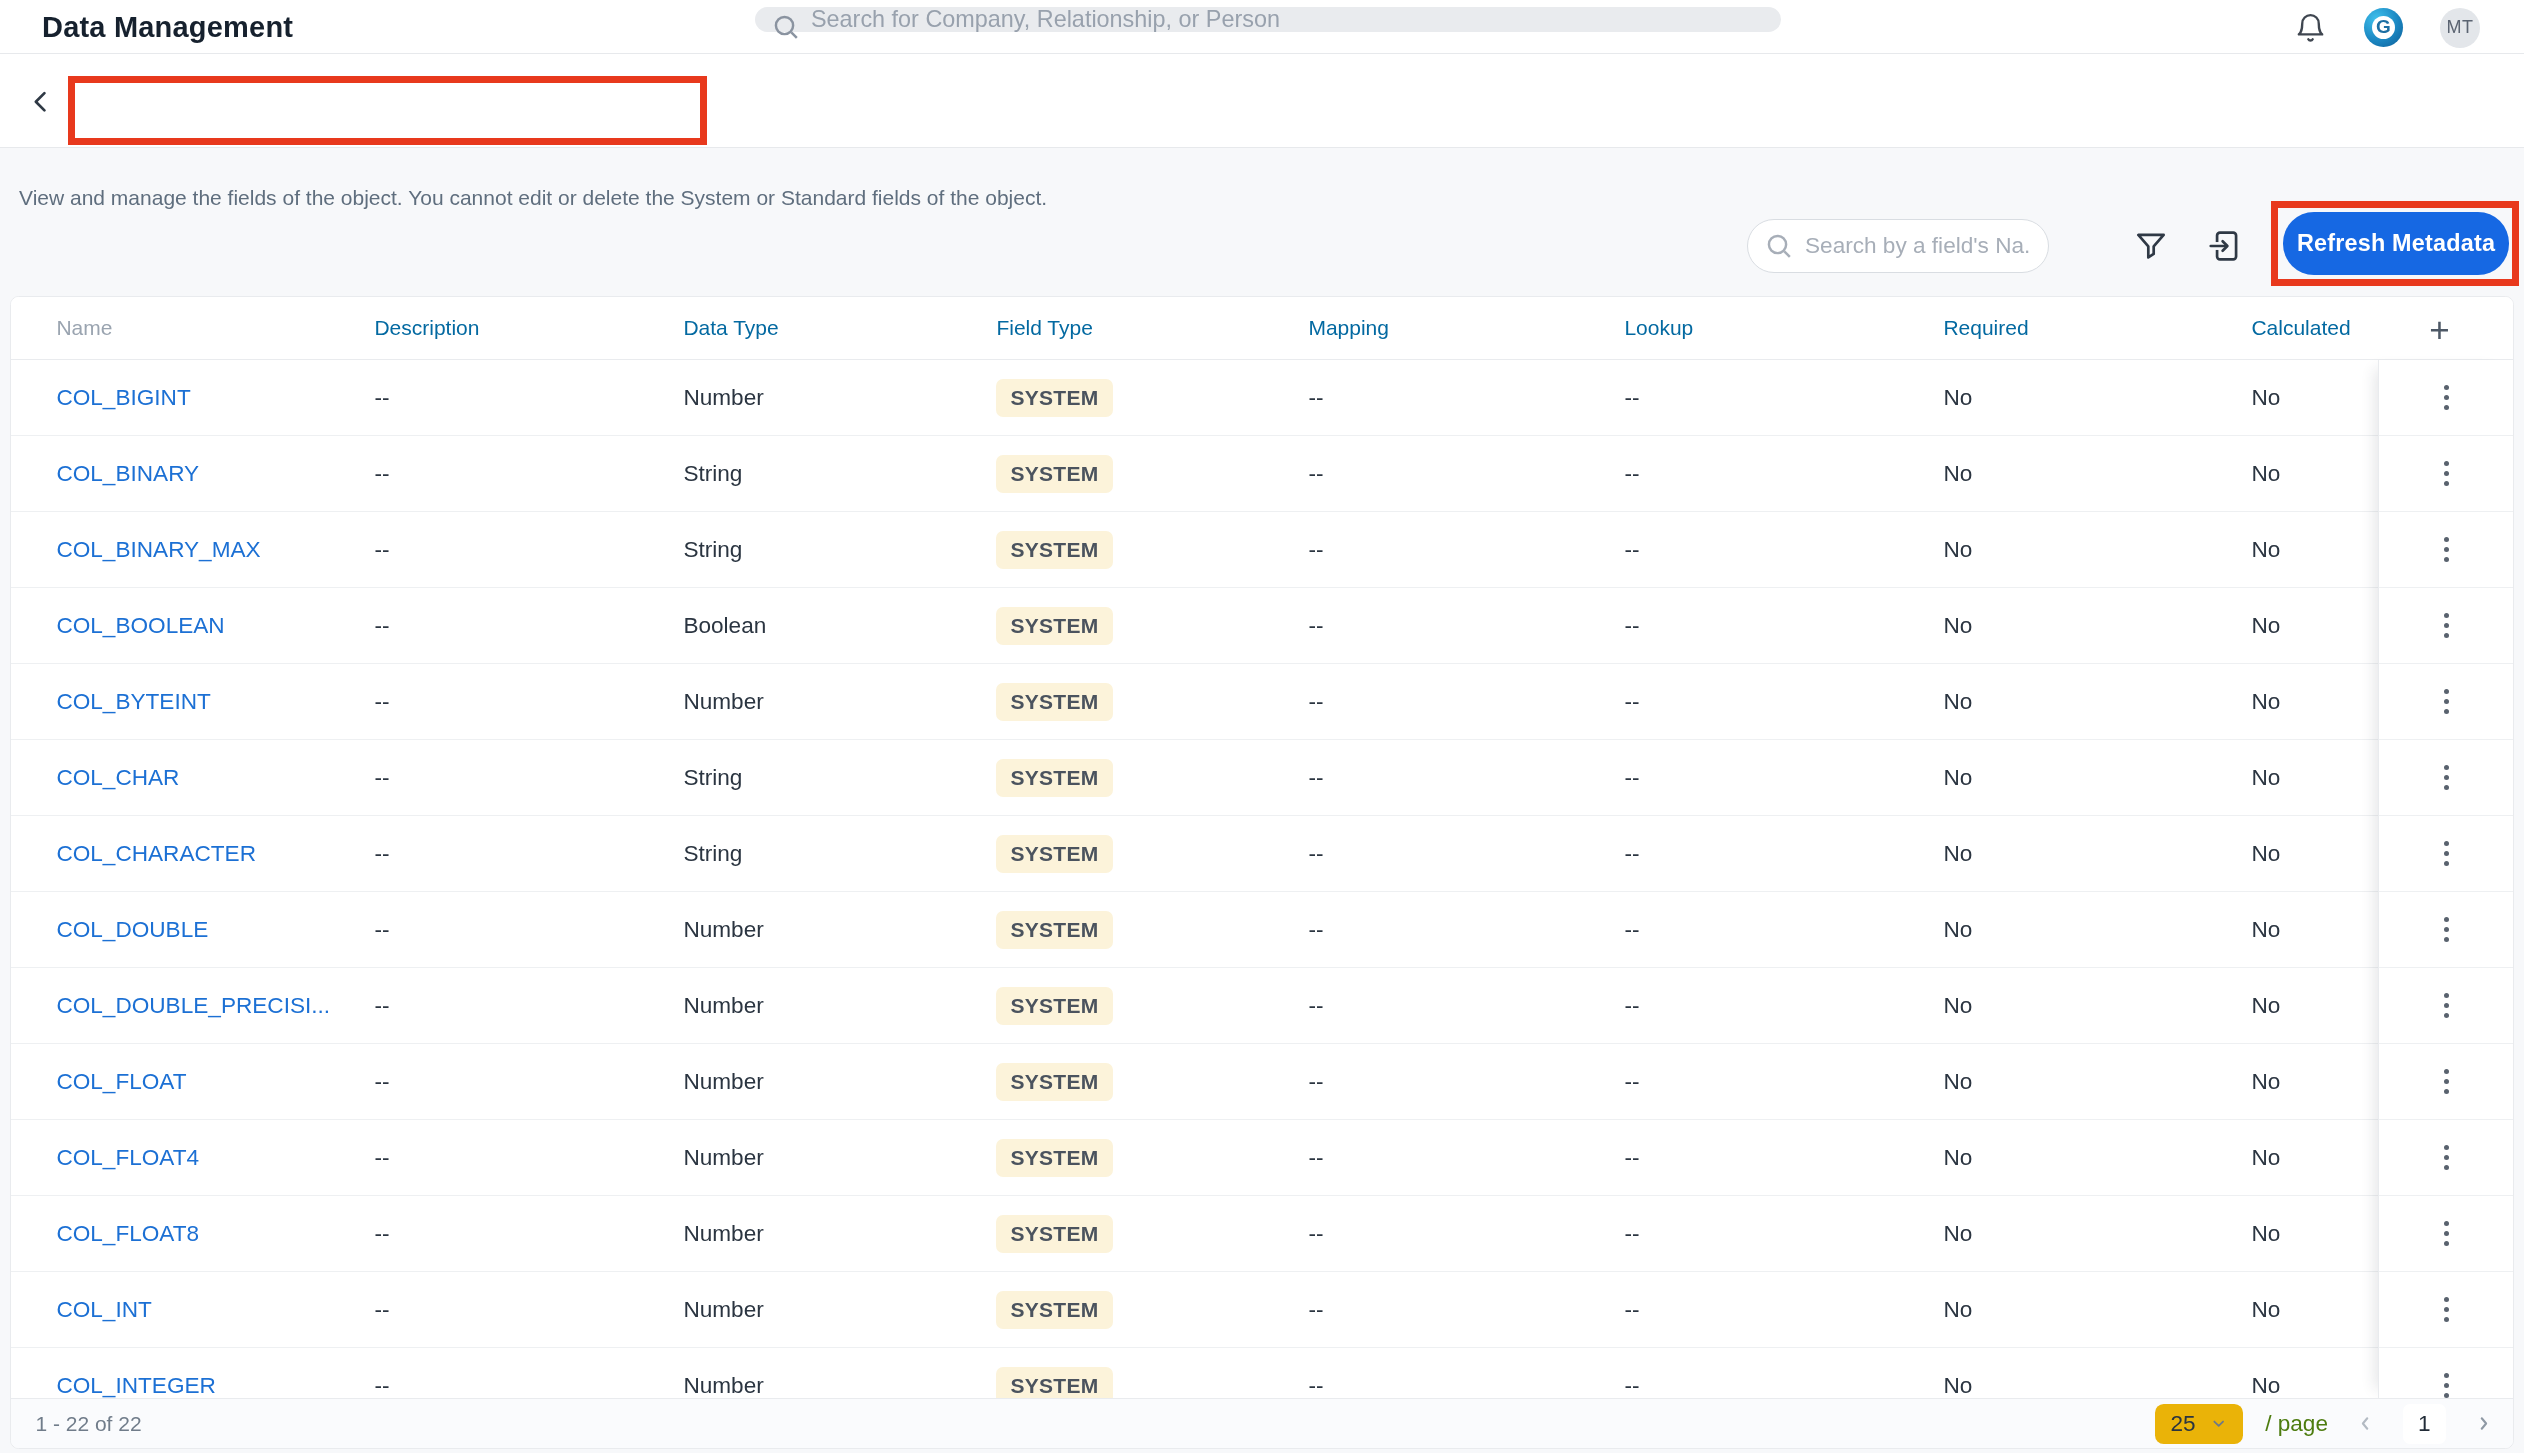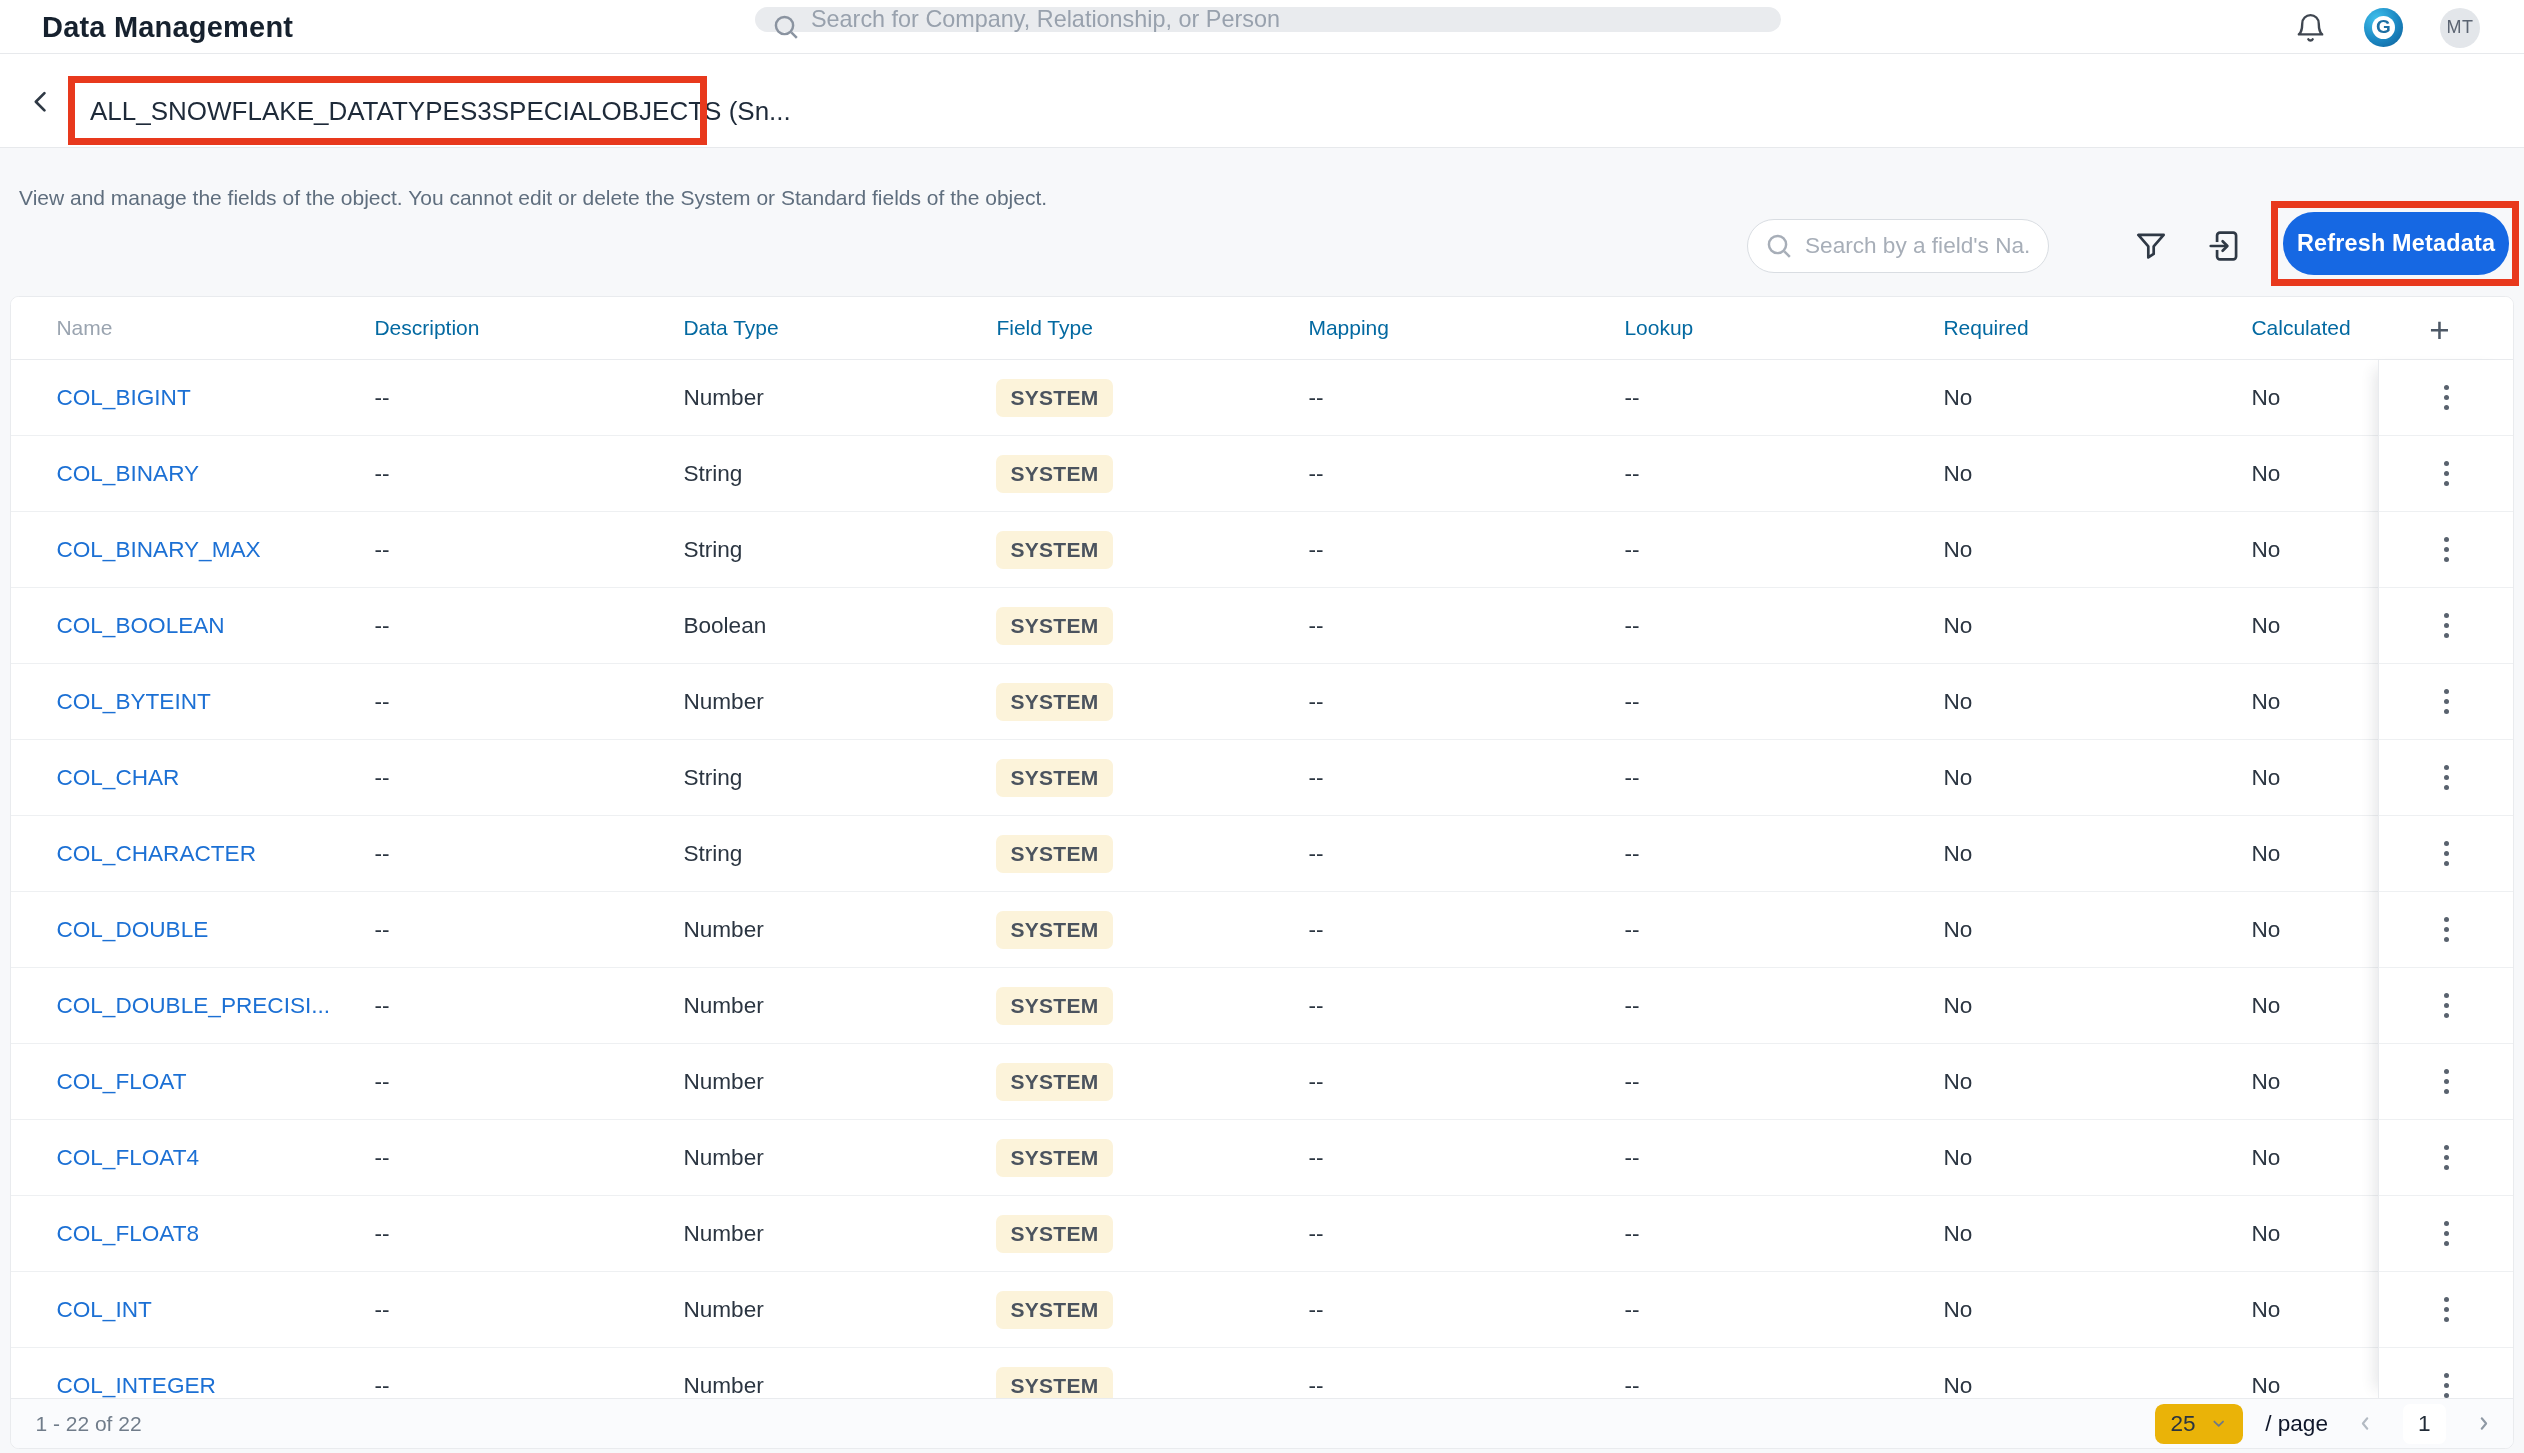--- a/index.html
+++ b/index.html
@@ -126,21 +126,21 @@
     position:absolute; left:0; right:0; bottom:0; height:50px;
     background:#fafbfd; border-top:0.9px solid #e9ebee;
   }
   .range-text { position:absolute; left:24px; top:50%; transform:translateY(-50%); font-size:21px; color:#707c8a; }
   .pager { position:absolute; right:15.6px; top:0; height:100%; display:flex; align-items:center; gap:22.6px; }
   .page-size-select {
     background:#eab308; border:none; border-radius:8.7px; height:40px; padding:0 15.6px;
     display:flex; align-items:center; gap:14px; cursor:pointer;
     font-size:22.6px; color:#2a3440; font-family:"Liberation Sans", sans-serif;
   }
-  .per-page-label { font-size:22.6px; color:#0f172a; }
+  .per-page-label { font-size:22.6px; color:#4d7c0f; }
   .page-chevron { background:none; border:none; cursor:pointer; width:29.5px; height:29.5px; display:flex; align-items:center; justify-content:center; }
   .page-number {
     background:#fff; border:none; border-radius:7px; width:43px; height:40px;
     font-size:22.6px; color:#222c38; cursor:pointer; font-family:"Liberation Sans", sans-serif;
   }
   svg { display:block; }
 </style>
 </head>
 <body>
 
@@ -171,21 +171,20 @@
   </button>
 </header>
 
 <section class="object-header">
   <button class="back-btn">
     <svg width="29.5" height="29.5" viewBox="0 0 24 24" fill="none" stroke="#2f3945" stroke-width="2.2" stroke-linecap="round" stroke-linejoin="round">
       <polyline points="15 5 8 12 15 19"></polyline>
     </svg>
   </button>
 
-  <div class="object-title">ALL_SNOWFLAKE_DATATYPES3SPECIALOBJECTS (Sn...</div>
 
 </section>
 
 <div class="annotation title-box"></div>
 <div class="annotation button-box"></div>
 
 <main class="content">
 
   <div class="page-description">View and manage the fields of the object. You cannot edit or delete the System or Standard fields of the object.</div>
 

